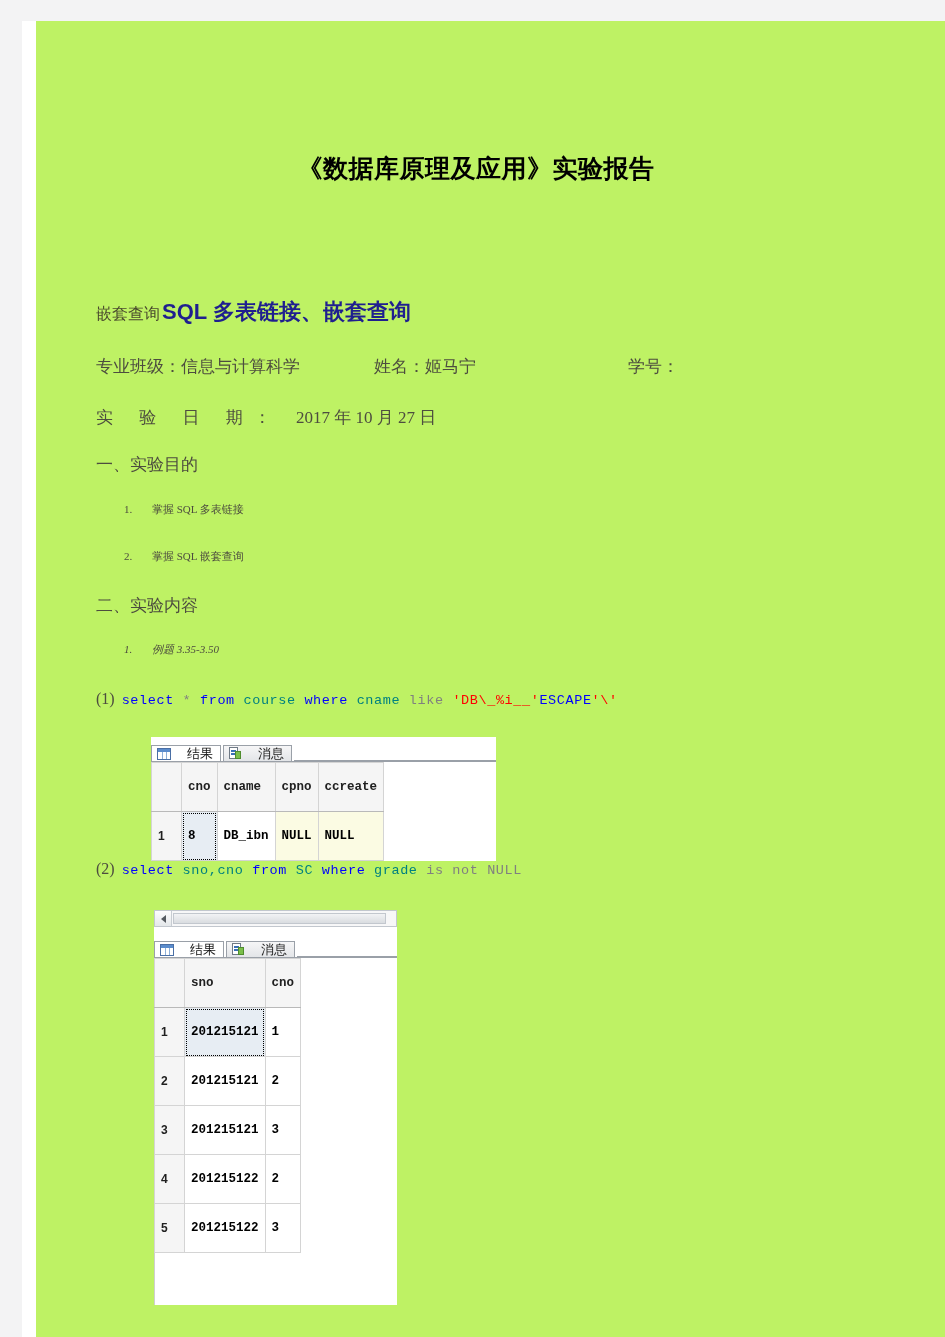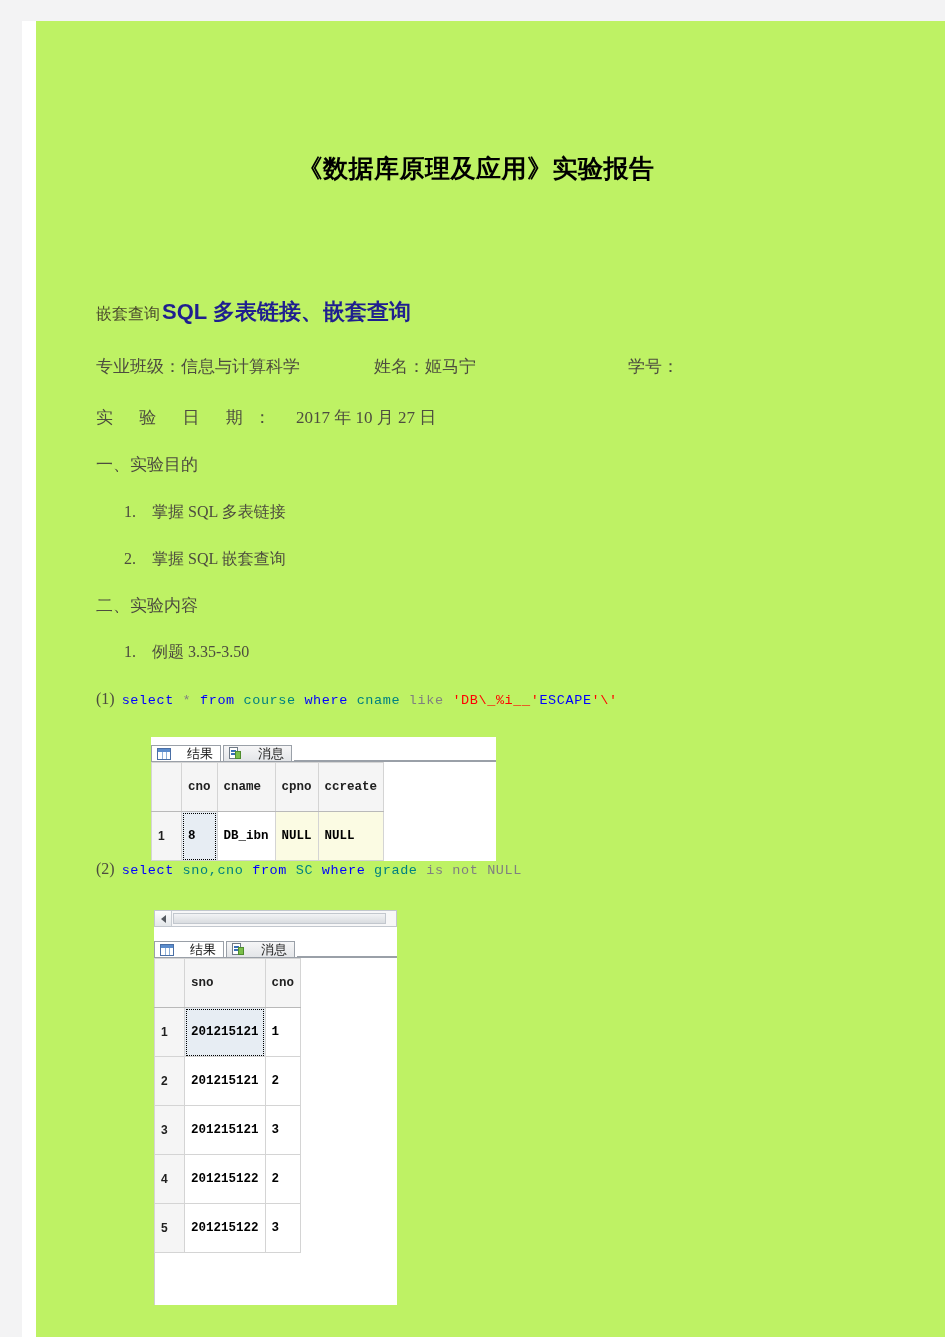--- a/index.html
+++ b/index.html
@@ -85,21 +85,21 @@
   .section-head {
     position: absolute;
     left: 60px;
     font-size: 17px;
     color: #4d4d3f;
     white-space: nowrap;
   }
   .list-item {
     position: absolute;
     left: 88px;
-    font-size: 16px;
+    font-size: 11px;
     color: #4d4d3f;
     white-space: nowrap;
   }
   .li-num { display: inline-block; width: 28px; }
 
   
   .sql-line {
     position: absolute;
     left: 60px;
     font-family: "Liberation Mono", "DejaVu Sans Mono", monospace;
@@ -297,21 +297,21 @@
 
     <div class="list-item" style="top:481px;">
       <span class="li-num">1.</span><span>掌握 SQL 多表链接</span>
     </div>
     <div class="list-item" style="top:528px;">
       <span class="li-num">2.</span><span>掌握 SQL 嵌套查询</span>
     </div>
 
     <div class="section-head" style="top:573px;">二、实验内容</div>
 
-    <div class="list-item" style="top:621px;">
+    <div class="list-item" style="top:621px;font-style:italic;">
       <span class="li-num">1.</span><span>例题 3.35-3.50</span>
     </div>
 
     <div class="sql-line" style="top:669px;">
       <span class="sql-index">(1)</span><span class="sql-tokens"><span class="kw">select</span><span class="op"> * </span><span class="kw">from</span><span class="op"> </span><span class="iden">course</span><span class="op"> </span><span class="kw">where</span><span class="op"> </span><span class="iden">cname</span><span class="plain"> like </span><span class="str">'DB\_%i__'</span><span class="kw">ESCAPE</span><span class="str">'\'</span></span>
     </div>
 
     <div class="grid-panel" style="left:115px; top:716px; width:345px;">
       <div class="tabstrip">
         <div class="tab">

